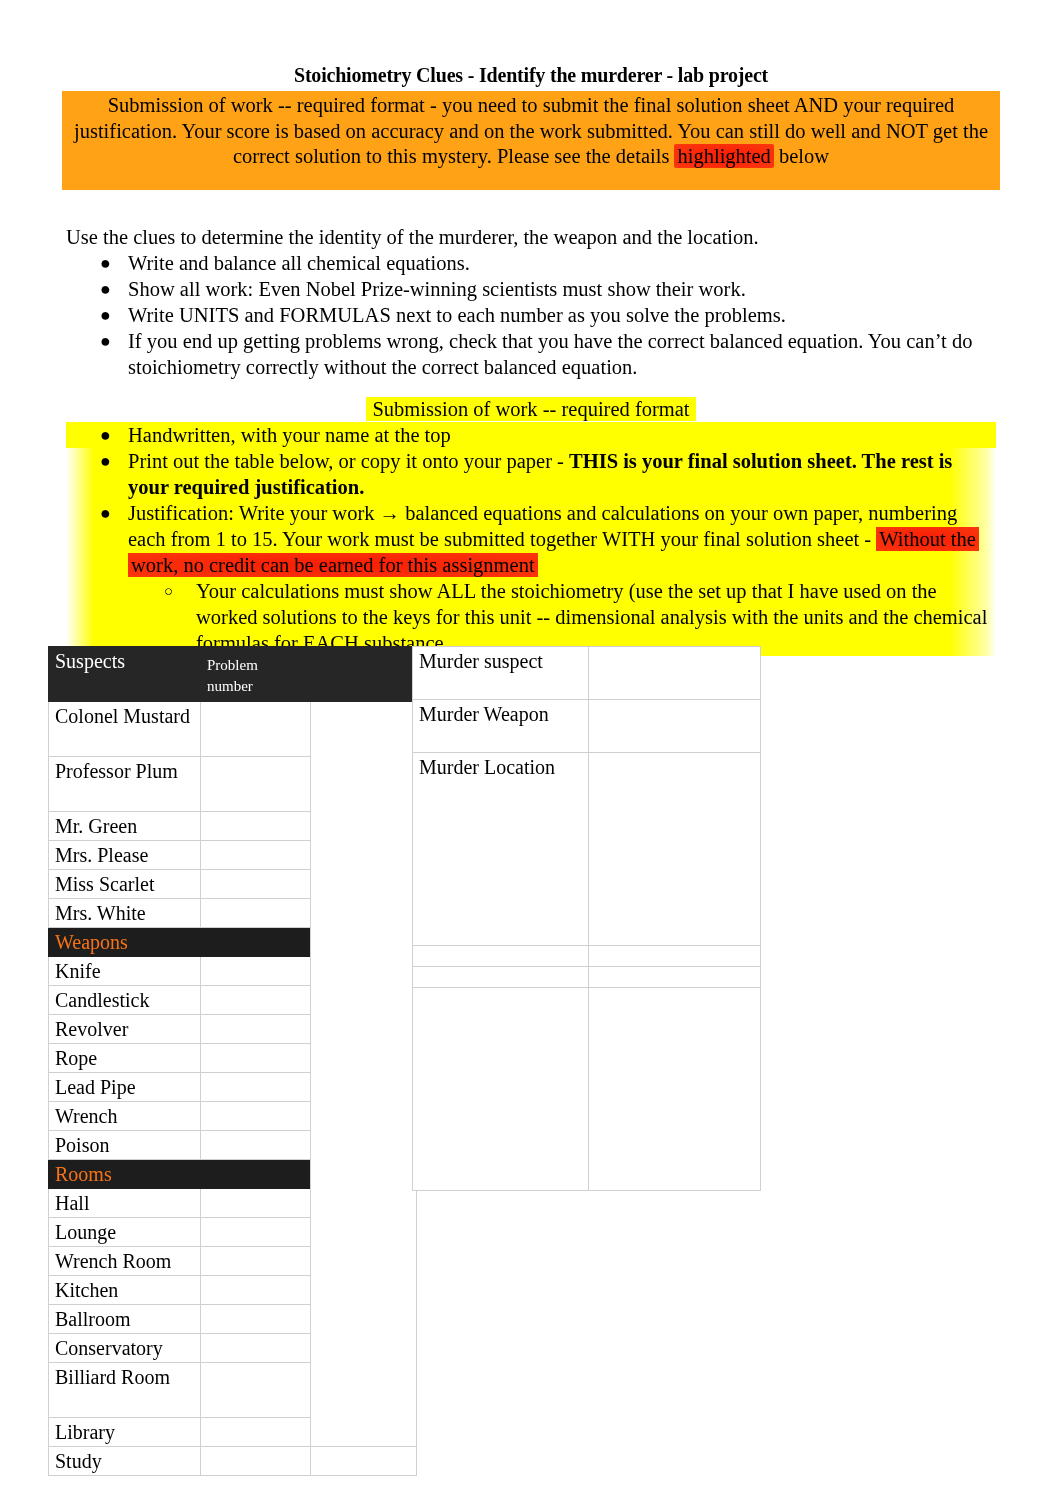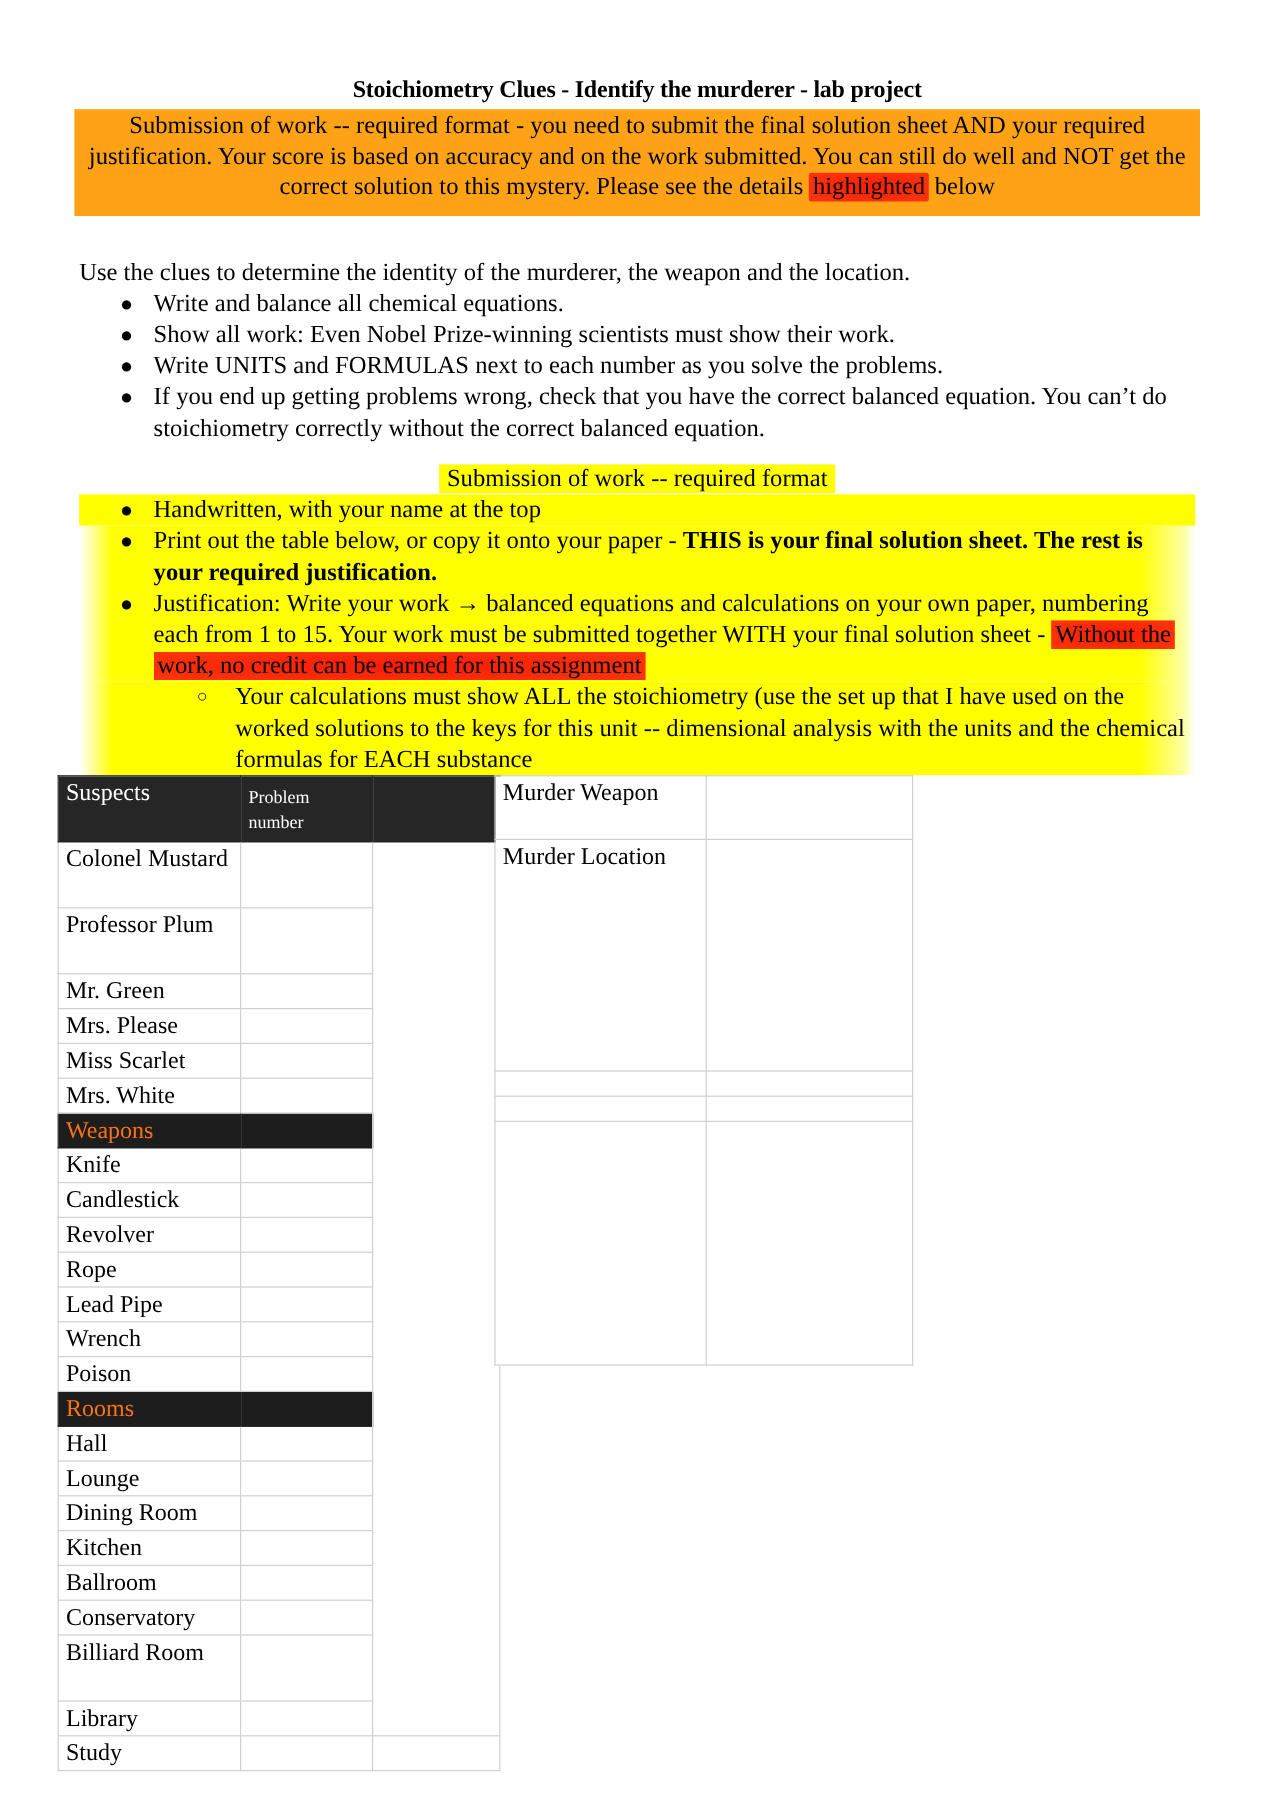--- a/index.html
+++ b/index.html
@@ -31,21 +31,21 @@
     font-size: 20px;
     line-height: 26px;
     margin: 0;
     padding: 62px 70px 0 70px;
     letter-spacing: -0.2px;
   }
 
   
   .orange-banner {
     margin: 3px 62px 0 62px;
-    padding: 2px 4px 10px 4px;
+    padding: 2px 4px 20px 4px;
     text-align: center;
     font-size: 20.5px;
     line-height: 25.5px;
     background: radial-gradient(ellipse 120% 110% at 50% 50%, #ffa216 0%, #ffa216 72%, #ffc55e 86%, rgba(255,255,255,0) 100%);
   }
   .orange-banner .hl-red {
     background: radial-gradient(ellipse 125% 130% at 50% 50%, #fb1d05 0%, #fb3b10 62%, rgba(255,120,20,0.55) 88%, rgba(255,162,22,0) 100%);
     padding: 1px 3px;
     border-radius: 2px;
   }
@@ -295,21 +295,21 @@
 
         <tr>
           <td>Hall</td>
           <td></td>
         </tr>
         <tr>
           <td>Lounge</td>
           <td></td>
         </tr>
         <tr>
-          <td>Dining Room</td>
+          <td>Wrench Room</td>
           <td></td>
         </tr>
         <tr>
           <td>Kitchen</td>
           <td></td>
         </tr>
         <tr>
           <td>Ballroom</td>
           <td></td>
         </tr>
@@ -333,20 +333,24 @@
       </tbody>
     </table>
 
     <table class="grid" id="report-table">
       <colgroup>
           <col class="r1">
           <col class="r2">
         </colgroup>
       <tbody>
         <tr>
+          <td class="cell-tall">Murder suspect</td>
+          <td class="cell-tall"></td>
+        </tr>
+        <tr>
           <td class="cell-tall">Murder Weapon</td>
           <td class="cell-tall"></td>
         </tr>
         <tr>
           <td class="cell-pad">Murder Location</td>
           <td class="cell-pad"></td>
         </tr>
         <tr>
           <td class="cell-short"></td>
           <td class="cell-short"></td>

